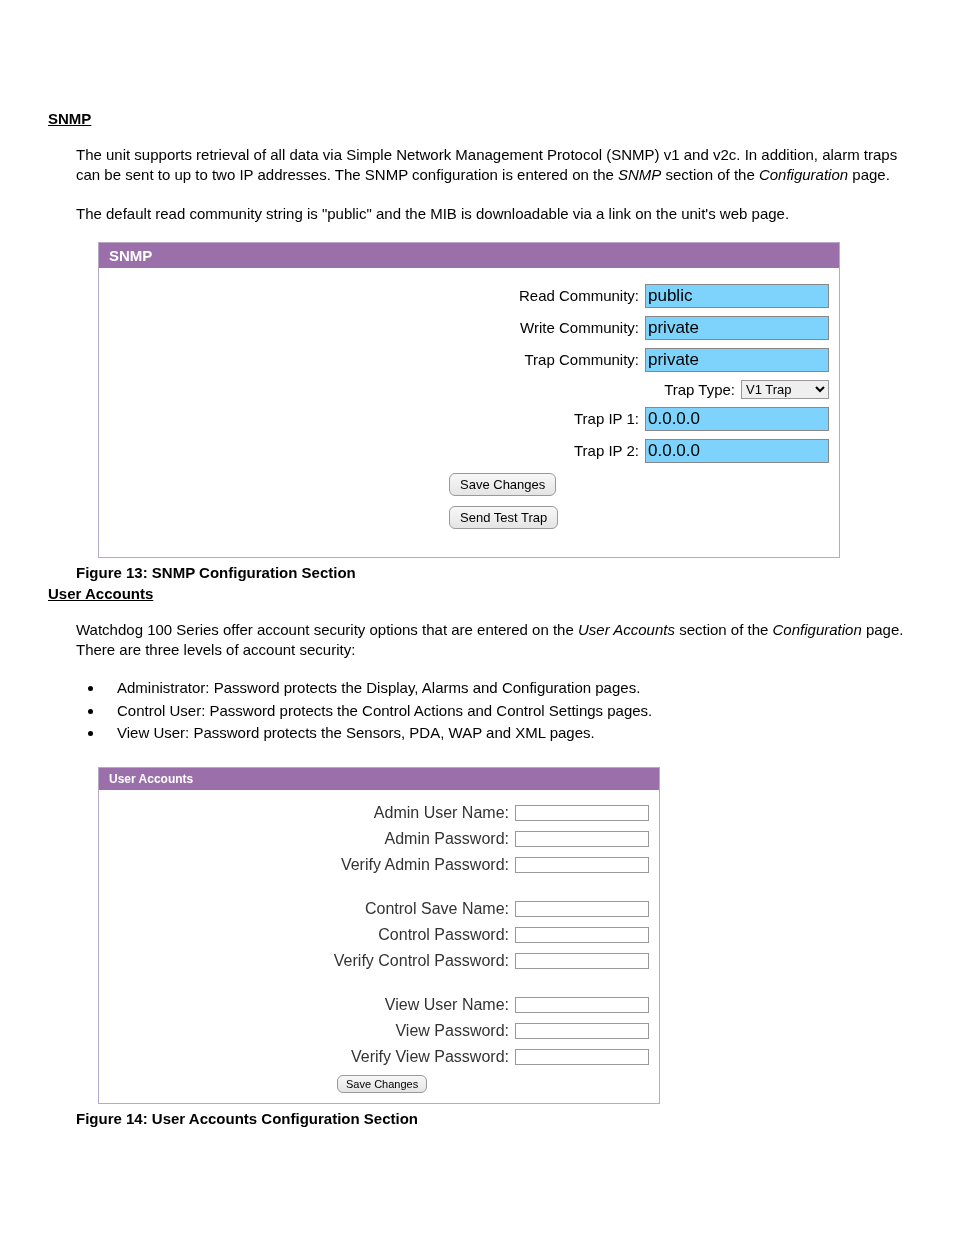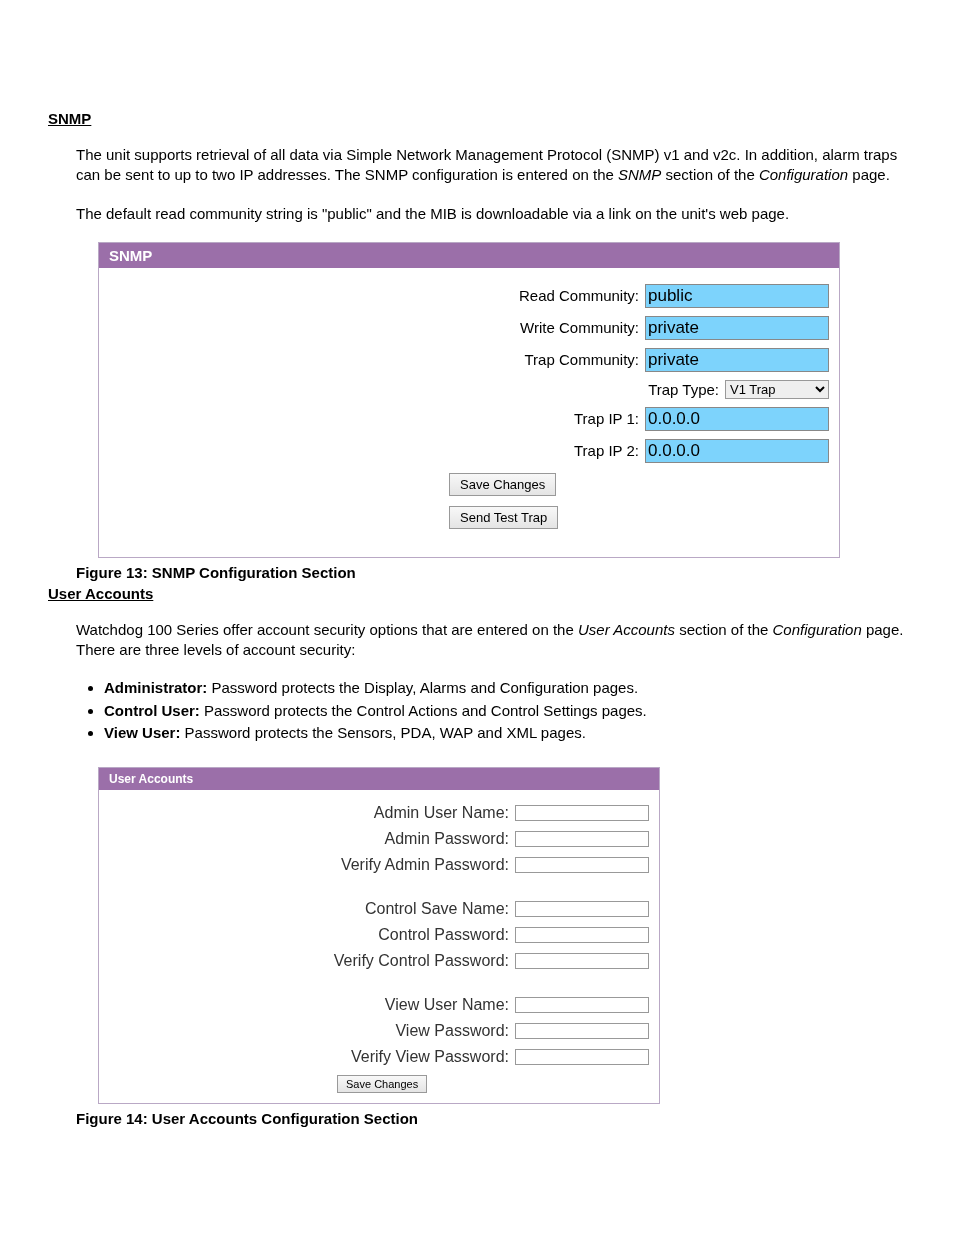--- a/index.html
+++ b/index.html
@@ -29,21 +29,21 @@
     margin: 6px 0 4px 28px;
   }
   ul.bullets {
     margin: 0 0 24px 28px;
     padding-left: 28px;
   }
   ul.bullets li {
     margin-bottom: 2px;
     line-height: 1.35;
   }
-  ul.bullets li b { font-weight: bold; }
+  ul.bullets li b { font-weight: normal; margin-left: 13px; }
 
   
   .panel {
     border: 1px solid #b9a8c5;
     margin: 8px 0 6px 50px;
   }
   .panel.snmp { width: 740px; }
   .panel.users { width: 560px; }
   .panel-header {
     background: #9b6fa9;
@@ -76,32 +76,32 @@
   }
   .panel.snmp input[type=text] {
     width: 178px;
     font-family: Arial, sans-serif;
     font-size: 17px;
     padding: 1px 2px;
     border: 1px solid #888;
     background: #7dd3fc;
   }
   .panel.snmp select {
-    width: 104px;
+    width: 88px;
     font-family: Arial, sans-serif;
     font-size: 13px;
     background: #efefef;
     border: 1px solid #999;
   }
   .btn {
     font-family: Arial, sans-serif;
     font-size: 13px;
     background: linear-gradient(#f8f8f8,#e4e4e4);
     border: 1px solid #999;
-    border-radius: 0;
+    border-radius: 6px;
     padding: 3px 10px;
     color: #000;
     cursor: default;
   }
   .panel.snmp .btn-row {
     margin-left: 340px;
     margin-top: 10px;
     margin-bottom: 10px;
   }
   .panel.snmp .btn-row.second { margin-top: 6px; }

